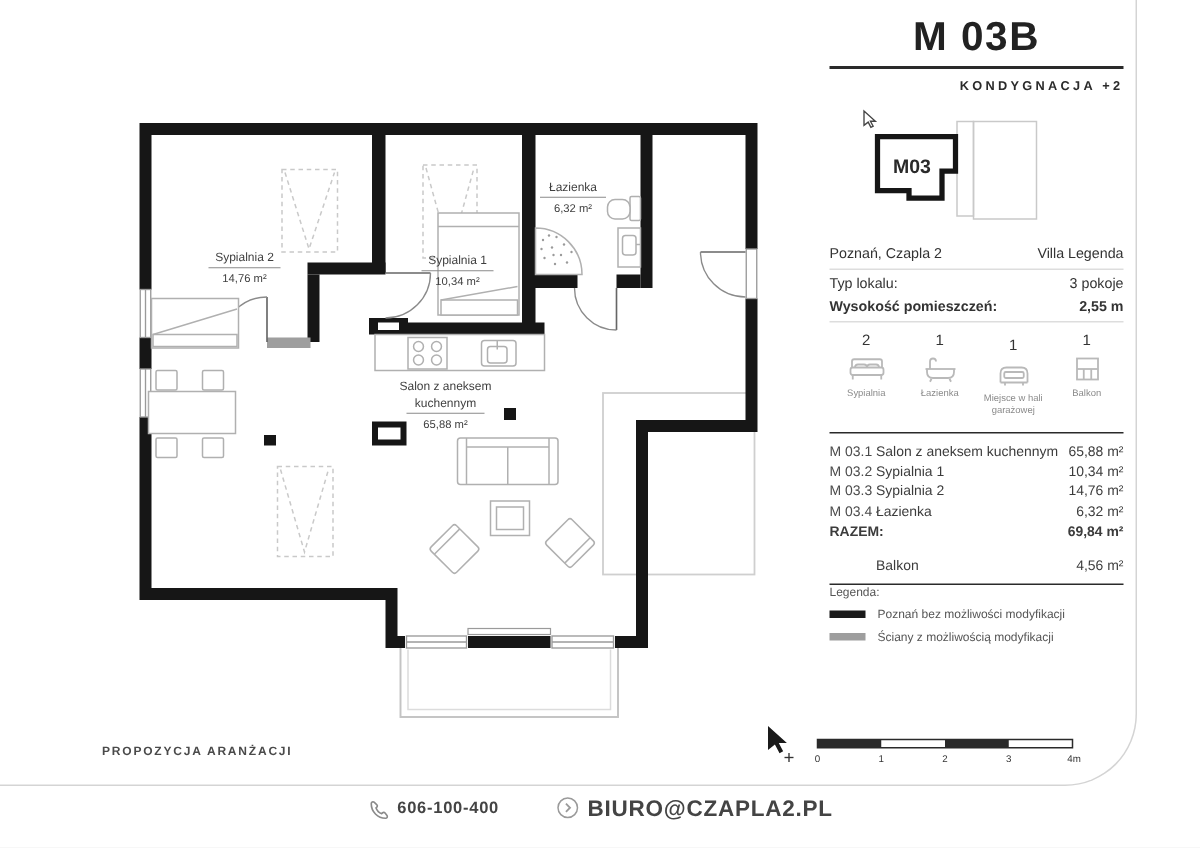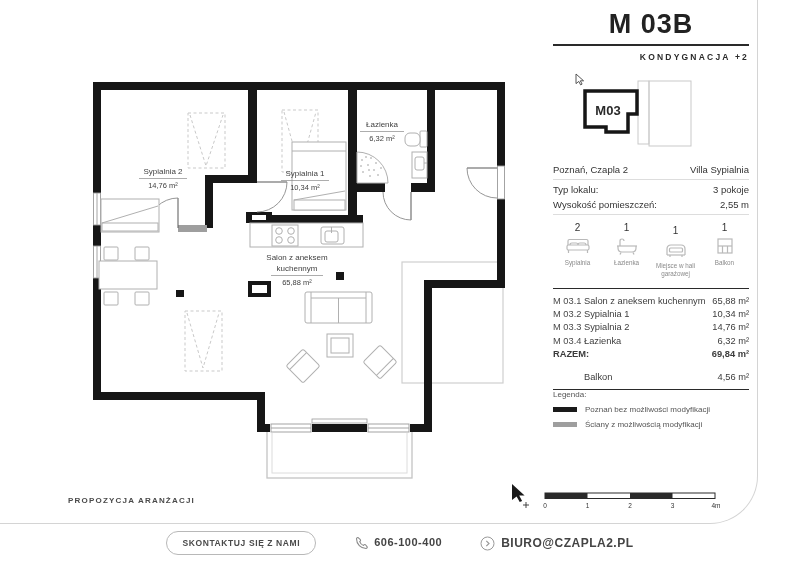--- a/index.html
+++ b/index.html
@@ -54,21 +54,21 @@
   .swatch.gray{background:#9e9e9e;}
   .litem .llab{font-size:8px;color:#555;}
   
   #plan-note{position:absolute;left:68px;top:496px;font-size:8px;letter-spacing:1.2px;color:#4a4a4a;font-weight:bold;}
   #footer{position:absolute;left:0;top:531px;width:800px;display:flex;justify-content:center;align-items:center;gap:38px;}
   #contact-btn{border:1px solid #b8b8b8;border-radius:12px;padding:6px 15px;font-size:8.5px;
                font-weight:600;letter-spacing:0.6px;color:#4a4a4a;background:#fff;
                font-family:"Liberation Sans",sans-serif;cursor:pointer;}
   .fitem{display:flex;align-items:flex-start;gap:6px;color:#4a4a4a;font-weight:bold;}
   #phone-number{font-size:11px;letter-spacing:0.5px;color:#444;}
-  #email-address{font-size:12px;letter-spacing:0.5px;color:#444;}
+  #email-address{font-size:15px;letter-spacing:0.5px;color:#444;}
 </style>
 </head>
 <body>
 
 <div id="page">
   <div id="frame"></div>
 
   <svg id="plan-svg" width="757" height="530" viewBox="0 0 757 530">
 
     <rect x="402" y="262" width="101" height="121" fill="none" stroke="#cfcfcf" stroke-width="1.2"></rect>
@@ -284,28 +284,28 @@
       </g>
       <rect x="647" y="77" width="11" height="63" fill="none" stroke="#c9c9c9" stroke-width="1"></rect>
       <rect x="658" y="77" width="42" height="65" fill="none" stroke="#c9c9c9" stroke-width="1"></rect>
       <polygon points="594,87 646,87 646,110 637,110 637,128 615,128 615,123 594,123" fill="#fff" stroke="#161616" stroke-width="3.5"></polygon>
       <text x="617" y="111" font-size="13" font-weight="bold" fill="#2a2a2a" text-anchor="middle">M03</text>
     </svg>
 
     <div class="info">
       <div class="inforow">
         <span>Poznań, Czapla 2</span>
-        <span class="v">Villa Sypialnia</span>
+        <span class="v">Villa Legenda</span>
       </div>
       <hr class="idiv">
       <div class="inforow">
         <span>Typ lokalu:</span>
         <span class="v">3 pokoje</span>
       </div>
-      <div class="inforow" style="padding-top:0;">
+      <div class="inforow" style="padding-top:0;font-weight:bold;">
         <span>Wysokość pomieszczeń:</span>
         <span class="v">2,55 m</span>
       </div>
       <hr class="idiv">
     </div>
 
     <div class="features">
       <div class="feat">
         <div class="cnt">2</div>
         <svg width="26" height="20" viewBox="0 0 26 20">
@@ -401,21 +401,20 @@
       <div class="litem">
         <span class="swatch gray"></span>
         <span class="llab">Ściany z możliwością modyfikacji</span>
       </div>
     </div>
   </div>
 
   <div id="plan-note">PROPOZYCJA ARANŻACJI</div>
 
   <div id="footer">
-    <button id="contact-btn">SKONTAKTUJ SIĘ Z NAMI</button>
     <div class="fitem">
       <svg width="14" height="14" viewBox="0 0 14 14">
         <path d="M2.5,2.8 C2.5,1.8 3.6,1.2 4.4,1.8 L6.1,3.4 C6.7,3.9 6.7,4.6 6.2,5.1 L5.7,5.6 C6.3,7.3 7.9,8.9 9.5,9.4 L10,8.9 C10.5,8.4 11.2,8.4 11.7,9 L13,10.6 C13.6,11.4 13,12.5 12,12.5 C6.8,12.5 2.5,8.1 2.5,2.8 Z" fill="none" stroke="#8a8a8a" stroke-width="1.1"></path>
       </svg>
       <span id="phone-number">606-100-400</span>
     </div>
     <div class="fitem">
       <svg width="15" height="15" viewBox="0 0 15 15">
         <circle cx="7.5" cy="7.5" r="6.5" fill="none" stroke="#9a9a9a" stroke-width="1"></circle>
         <path d="M6.3,4.8 L9,7.5 L6.3,10.2" fill="none" stroke="#9a9a9a" stroke-width="1.2"></path>

